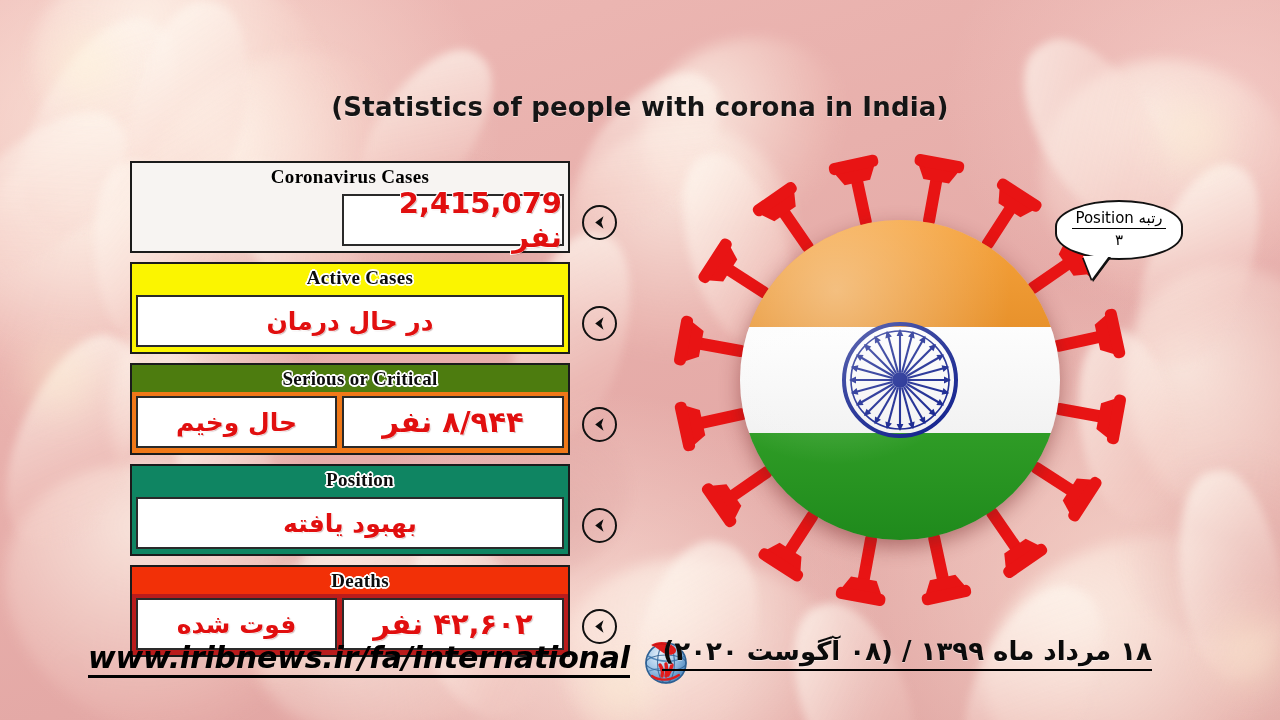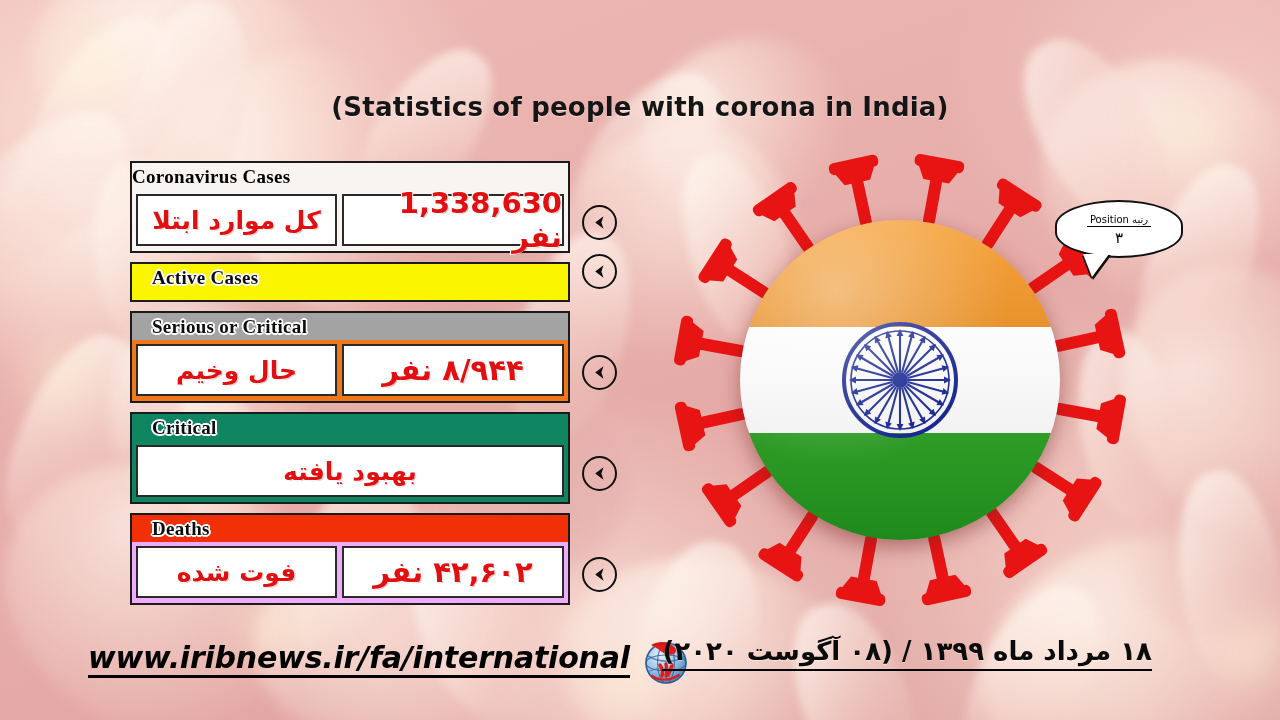--- a/index.html
+++ b/index.html
@@ -47,21 +47,21 @@
     direction:ltr;font-family:"DejaVu Sans","Liberation Sans",sans-serif;
     font-weight:600;font-size:26px;color:#151515;letter-spacing:.2px;
     text-shadow:0 1px 0 rgba(255,255,255,.45);
   }
 
   
   #cards{position:absolute;left:130px;top:161px;width:440px;}
   .card{margin-bottom:9px;position:relative;}
   .card-inner{border:2px solid #1b1b1b;padding:0;}
   .card-head{
-    height:27px;line-height:27px;text-align:left;direction:ltr;
+    height:27px;line-height:27px;text-align:center;direction:ltr;
     font-family:"Liberation Serif","DejaVu Serif",serif;
     font-weight:700;font-size:19px;letter-spacing:.3px;
   }
   .card-head.light{background:#f7f4f2;color:#000;text-shadow:none;}
   .card-head.onfill{color:#0d0d0d;
     text-shadow:-1.4px -1.4px 0 #fff,1.4px -1.4px 0 #fff,-1.4px 1.4px 0 #fff,1.4px 1.4px 0 #fff,
                  0 -1.7px 0 #fff,0 1.7px 0 #fff,-1.7px 0 0 #fff,1.7px 0 0 #fff;padding-left:20px;}
   .card-body{display:flex;gap:5px;padding:4px 4px 5px 4px;}
   .cell{
     background:#fff;border:2px solid #2a2a2a;height:48px;
@@ -95,21 +95,21 @@
   .gloss{position:absolute;inset:0;border-radius:50%;pointer-events:none;
     background:radial-gradient(circle at 30% 22%, rgba(255,255,255,.38), rgba(255,255,255,0) 52%);}
   #chakra{position:absolute;left:50%;top:50%;transform:translate(-50%,-50%);}
 
   
   #callout{position:absolute;left:1055px;top:200px;width:128px;}
   .bubble{
     background:#fff;border:2px solid #111;border-radius:50%/44%;
     padding:7px 8px 9px;text-align:center;position:relative;
   }
-  .bubble-l1{direction:rtl;font-size:10px;color:#000;white-space:nowrap;
+  .bubble-l1{direction:rtl;font-size:15px;color:#000;white-space:nowrap;
     font-family:"DejaVu Sans","Liberation Sans",sans-serif;
     border-bottom:1.5px solid #000;display:inline-block;padding:0 3px 1px;}
   .bubble-l2{direction:rtl;font-size:15px;color:#000;margin-top:2px;
     font-family:"DejaVu Sans","Liberation Sans",sans-serif;}
   .tail{position:absolute;left:26px;bottom:-21px;width:0;height:0;
     border-left:9px solid transparent;border-right:17px solid transparent;
     border-top:23px solid #fff;filter:drop-shadow(-1px 2px 0 #111) drop-shadow(2px 1px 0 #111);}
 
   
   #footer-url{position:absolute;left:88px;top:632px;display:flex;align-items:center;gap:8px;text-align:right;}
@@ -370,71 +370,71 @@
         </svg>
       <div class="gloss"></div>
     </div>
   </div>
 
   <div id="cards">
       <div class="card">
         <div class="card-inner" style="background: rgb(247, 244, 242);">
           <div class="card-head light" style="background: rgb(247, 244, 242);">Coronavirus Cases</div>
           <div class="card-body">
-            <div class="cell num">1,338,630 نفر</div>
-            <div class="cell lbl">کل موارد ابتلا</div>
+            <div class="cell num">2,415,079 نفر</div>
           </div>
         </div>
         <div class="arrow">
           <svg width="19" height="19" viewBox="0 0 19 19">
             <path d="M13.5 3.2 L5.2 9.5 L13.5 15.8 L11.4 9.5 Z" fill="#0d0d0d"></path>
           </svg>
         </div>
       </div>
       <div class="card">
         <div class="card-inner" style="background: rgb(251, 245, 0);">
           <div class="card-head onfill" style="background: rgb(251, 245, 0);">Active Cases</div>
           <div class="card-body">
+            <div class="cell lbl">در حال درمان</div>
           </div>
         </div>
         <div class="arrow">
           <svg width="19" height="19" viewBox="0 0 19 19">
             <path d="M13.5 3.2 L5.2 9.5 L13.5 15.8 L11.4 9.5 Z" fill="#0d0d0d"></path>
           </svg>
         </div>
       </div>
       <div class="card">
         <div class="card-inner" style="background: rgb(240, 120, 24);">
-          <div class="card-head onfill" style="background: #a3a3a3;">Serious or Critical</div>
+          <div class="card-head onfill" style="background: #4d7c0f;">Serious or Critical</div>
           <div class="card-body">
             <div class="cell num">۸/۹۴۴ نفر</div>
             <div class="cell lbl">حال وخیم</div>
           </div>
         </div>
         <div class="arrow">
           <svg width="19" height="19" viewBox="0 0 19 19">
             <path d="M13.5 3.2 L5.2 9.5 L13.5 15.8 L11.4 9.5 Z" fill="#0d0d0d"></path>
           </svg>
         </div>
       </div>
       <div class="card">
         <div class="card-inner" style="background: rgb(15, 133, 98);">
-          <div class="card-head onfill" style="background: rgb(15, 133, 98);">Critical</div>
+          <div class="card-head onfill" style="background: rgb(15, 133, 98);">Position</div>
           <div class="card-body">
             <div class="cell lbl">بهبود یافته</div>
           </div>
         </div>
         <div class="arrow">
           <svg width="19" height="19" viewBox="0 0 19 19">
             <path d="M13.5 3.2 L5.2 9.5 L13.5 15.8 L11.4 9.5 Z" fill="#0d0d0d"></path>
           </svg>
         </div>
       </div>
       <div class="card">
-        <div class="card-inner" style="background: #f0abfc;">
+        <div class="card-inner" style="background: #b91c1c;">
           <div class="card-head onfill" style="background: rgb(242, 48, 7);">Deaths</div>
           <div class="card-body">
             <div class="cell num">۴۲,۶۰۲ نفر</div>
             <div class="cell lbl">فوت شده</div>
           </div>
         </div>
         <div class="arrow">
           <svg width="19" height="19" viewBox="0 0 19 19">
             <path d="M13.5 3.2 L5.2 9.5 L13.5 15.8 L11.4 9.5 Z" fill="#0d0d0d"></path>
           </svg>

